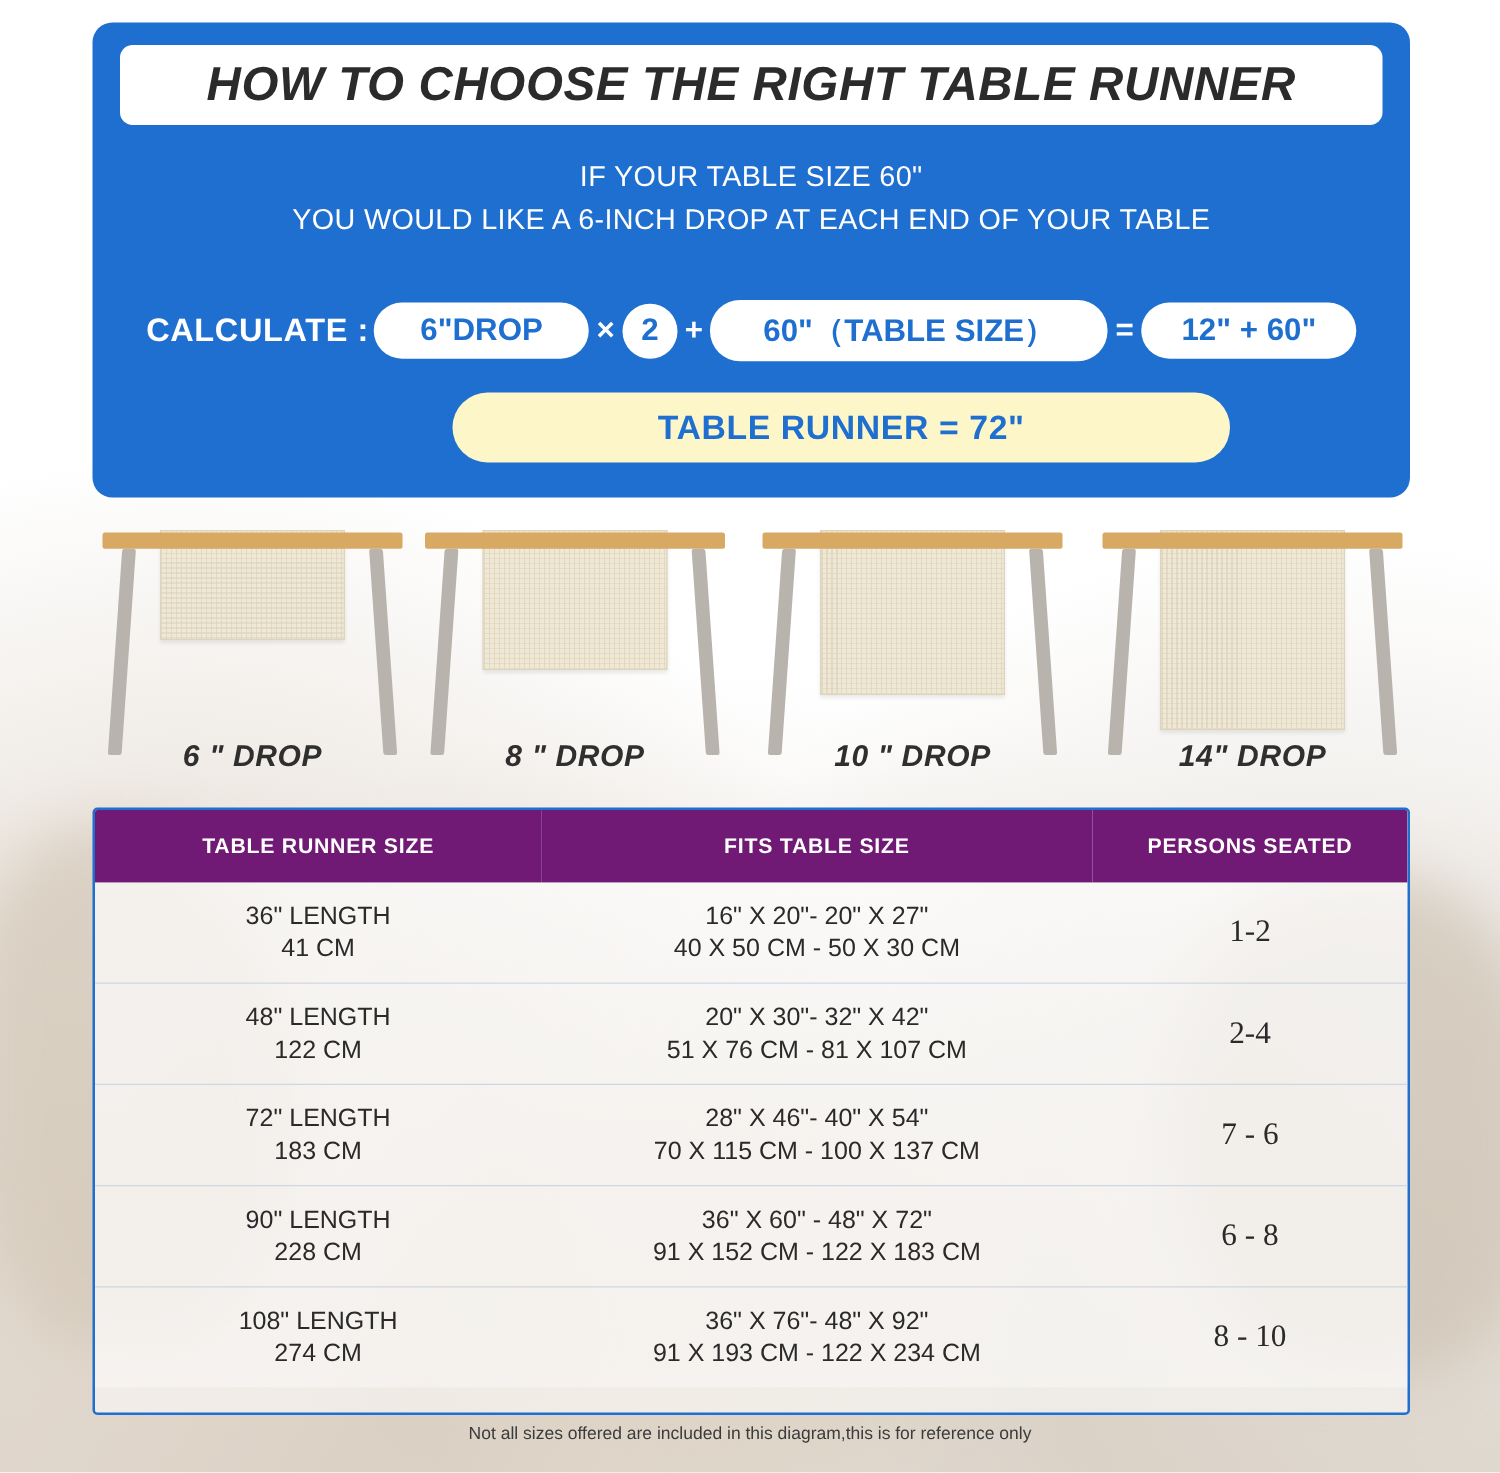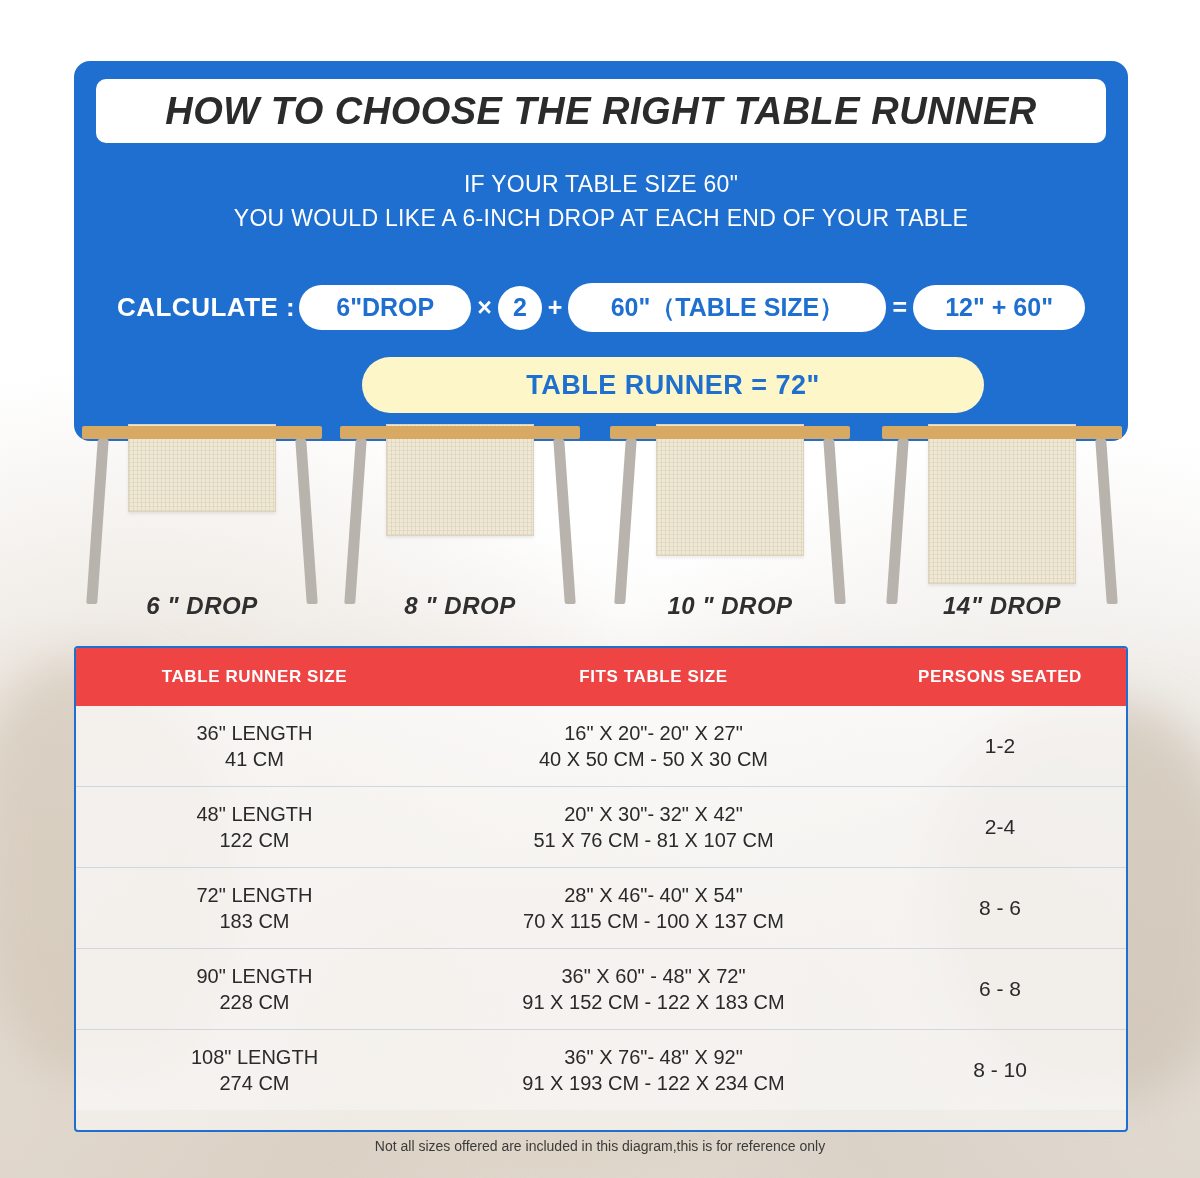--- a/index.html
+++ b/index.html
@@ -36,21 +36,20 @@
 
   .page { position: relative; z-index: 2; width: 1200px; height: 1178px; }
 
   
   .hero {
     position: absolute;
     left: 74px; top: 18px;
     width: 1054px; height: 380px;
     background: #1f6fd0;
     border-radius: 16px;
-    margin-top: 43px;
   }
   .hero-title-wrap {
     position: absolute;
     left: 22px; top: 18px;
     width: 1010px; height: 64px;
     background: #ffffff;
     border-radius: 10px;
     display: flex; align-items: center; justify-content: center;
   }
   .hero-title {
@@ -191,21 +190,21 @@
     position: absolute;
     left: 74px; top: 646px;
     width: 1054px; height: 486px;
     border: 2px solid #1f6fd0;
     border-radius: 4px;
     background: rgba(255,255,255,0.55);
     overflow: hidden;
   }
   table { width: 100%; border-collapse: collapse; }
   thead th {
-    background: #ef4444;
+    background: #701a75;
     color: #ffffff;
     font-size: 17px;
     font-weight: bold;
     letter-spacing: .6px;
     padding: 19px 4px;
     text-align: center;
   }
   tbody td {
     text-align: center;
     color: #2a2a2a;
@@ -213,21 +212,21 @@
     padding: 14px 4px;
     border-bottom: 1px solid #cfd8e2;
     line-height: 26px;
     background: rgba(255,255,255,0.35);
   }
   tbody tr:last-child td { border-bottom: none; }
   .col-a { width: 34%; }
   .col-b { width: 42%; margin-top: 36px; }
   .col-c { width: 24%; }
   .cell-line { display: block; white-space: nowrap; }
-  .persons { font-size: 21px; }
+  .persons { font-size: 25px; font-family: Liberation Serif, serif; }
 
   .footnote {
     position: absolute;
     left: 0; top: 1138px;
     width: 1200px;
     text-align: center;
     font-size: 14px;
     color: #3b3b3b;
   }
 </style>
@@ -337,21 +336,21 @@
 
         <tr>
           <td>
             <span class="cell-line">72" LENGTH</span>
             <span class="cell-line">183 CM</span>
           </td>
           <td>
             <span class="cell-line">28" X 46"- 40" X 54"</span>
             <span class="cell-line">70 X 115 CM - 100 X 137 CM</span>
           </td>
-          <td class="persons">8 - 6</td>
+          <td class="persons">7 - 6</td>
         </tr>
 
         <tr>
           <td>
             <span class="cell-line">90" LENGTH</span>
             <span class="cell-line">228 CM</span>
           </td>
           <td>
             <span class="cell-line">36" X 60" - 48" X 72"</span>
             <span class="cell-line">91 X 152 CM - 122 X 183 CM</span>

